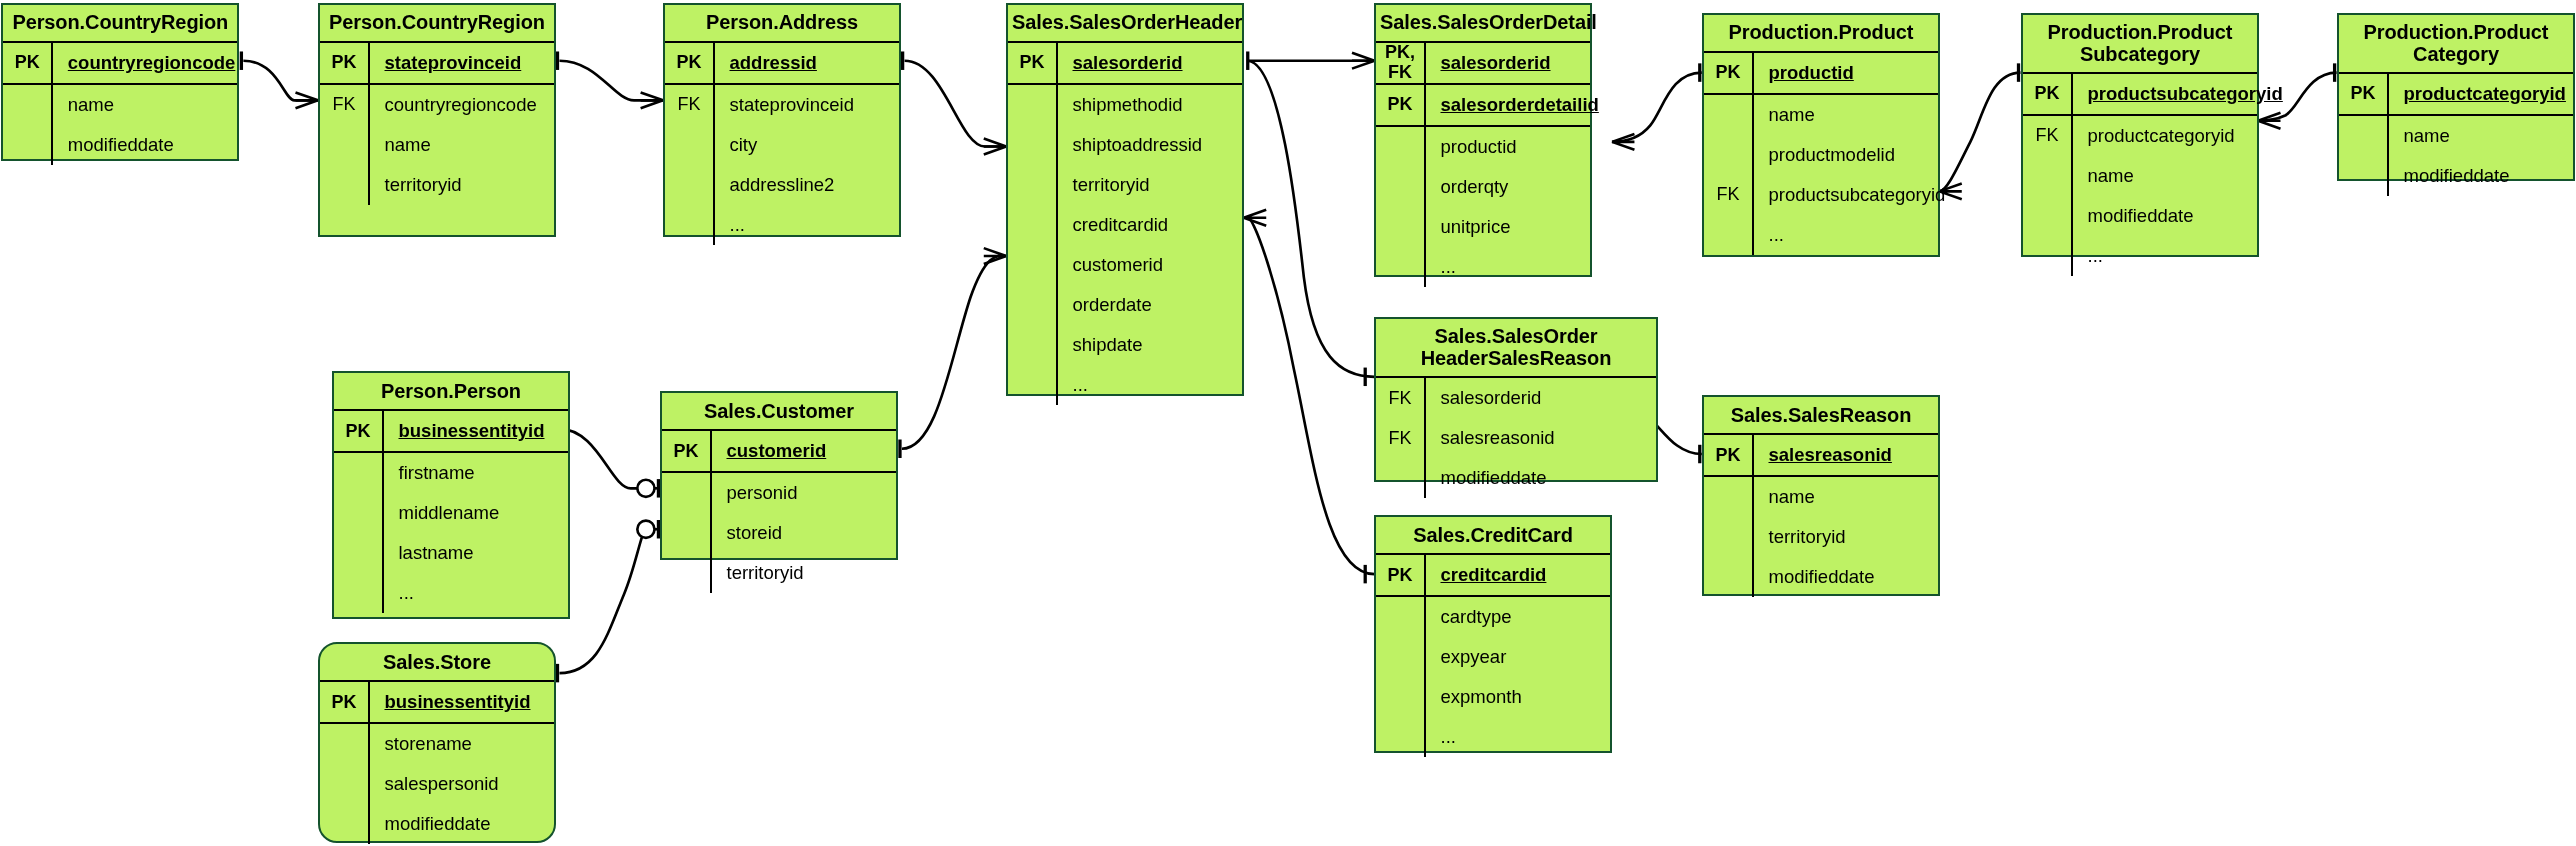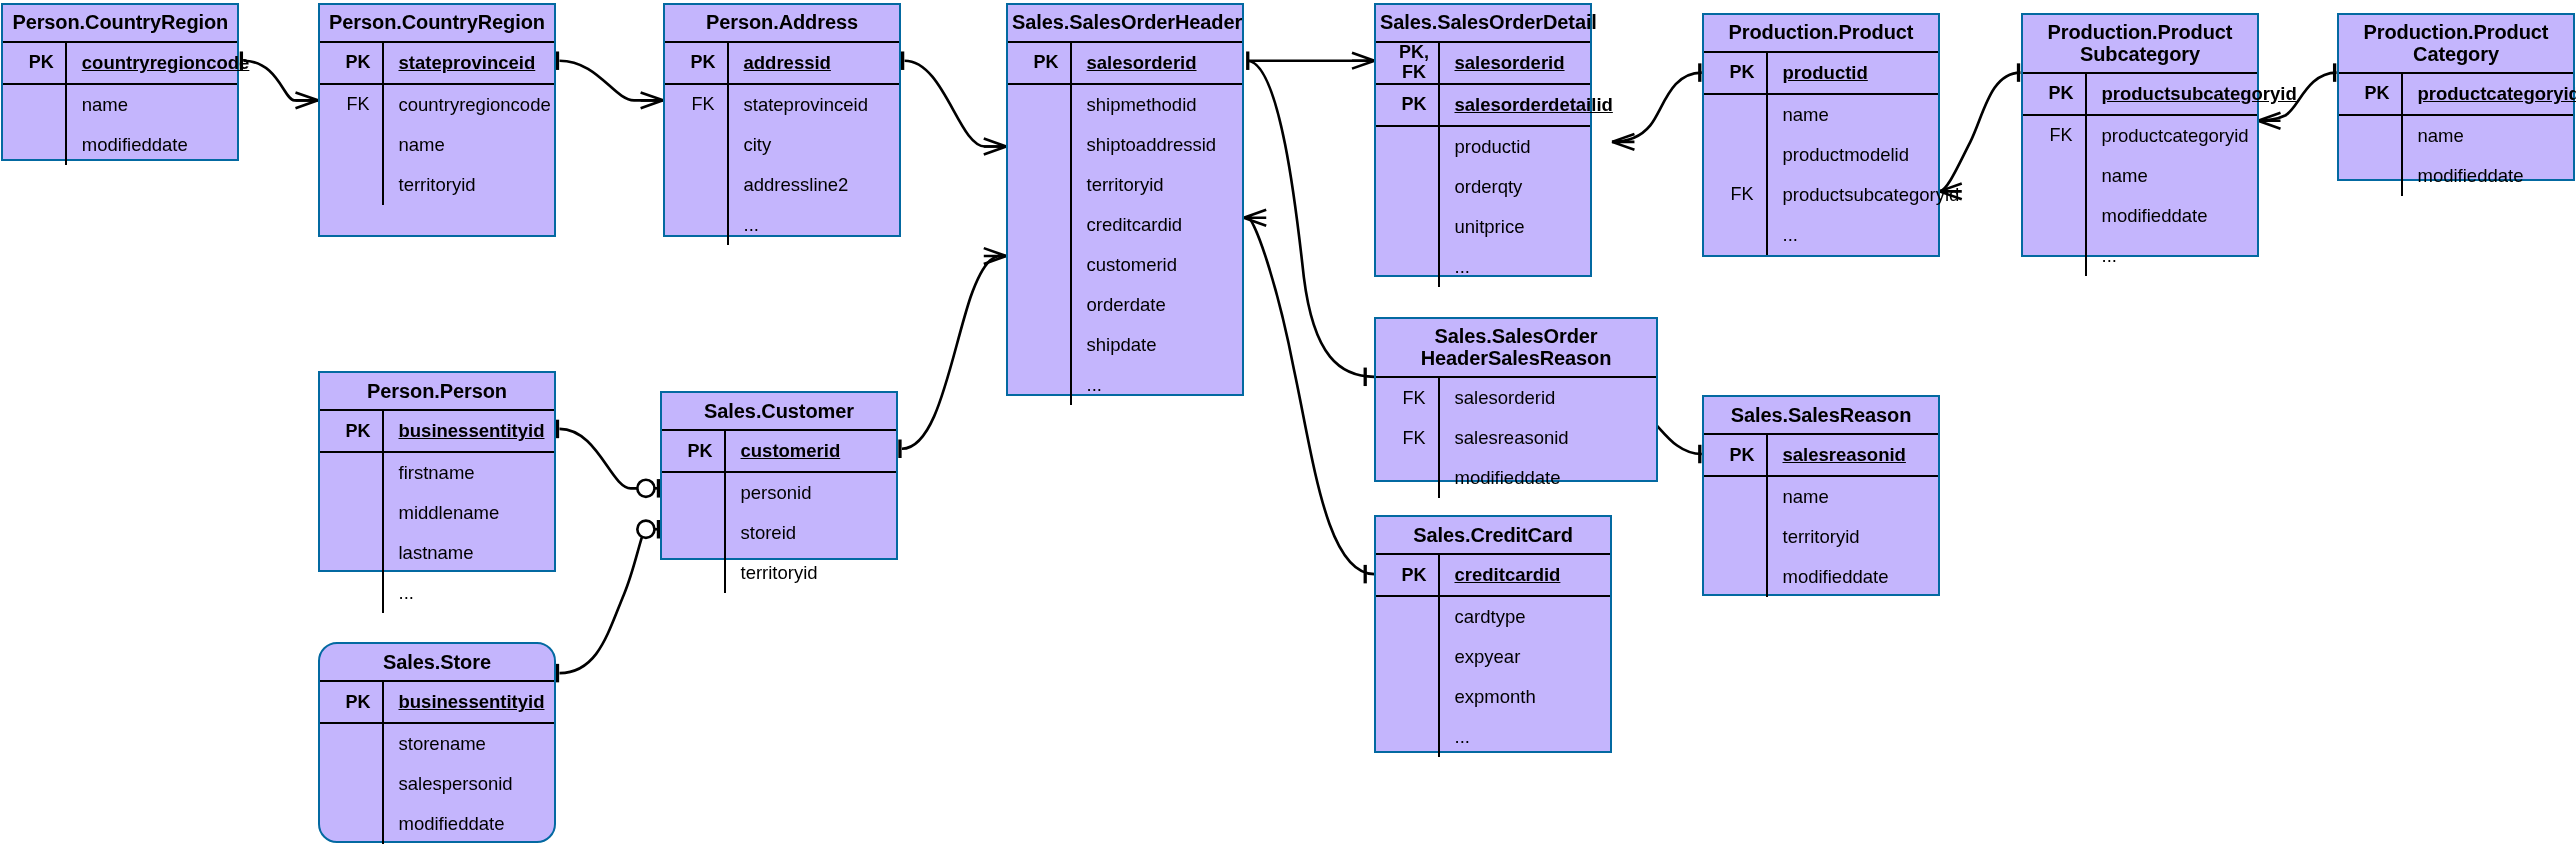--- a/index.html
+++ b/index.html
@@ -1,27 +1,27 @@
 <!DOCTYPE html>
 <html style="font-size:10.6px"><head>
 <meta charset="utf-8">
 <style>
   html,body{margin:0;padding:0;background:#ffffff;}
   body{font-family:"Liberation Sans", sans-serif;}
   #canvas{position:relative;width:2576px;height:846px;background:#ffffff;overflow:hidden;}
   #links{position:absolute;left:0;top:0;width:2576px;height:846px;pointer-events:none;}
 
-  .entity{position:absolute;border:2px solid #0369a1;background:#c4b5fd;box-sizing:border-box;}
+  .entity{position:absolute;border:2px solid #14532d;background:#bef264;box-sizing:border-box;}
   .ent-title{
     text-align:center;font-weight:bold;font-size:20px;line-height:1.12;
     padding:6.6px 4px 7.3px 4px;border-bottom:2px solid #000;color:#000;
     letter-spacing:-0.1px;
   }
   .ent-title.two-line{padding:6px 4px 6.6px 4px;}
-  .grp{border-bottom:2px solid #000;padding-left:14px;}
+  .grp{border-bottom:2px solid #000;}
   .grp.last{border-bottom:none;}
   .attr{display:flex;align-items:center;min-height:40px;box-sizing:border-box;}
   .key{
     width:50px;min-width:50px;border-right:2px solid #000;align-self:stretch;
     display:flex;align-items:center;justify-content:center;text-align:center;
     font-weight:bold;font-size:18px;line-height:1.08;color:#000;box-sizing:border-box;
   }
   .key.fk{font-weight:normal;}
   .key.empty{font-weight:normal;}
   .aname{padding-left:14.5px;font-size:18.5px;color:#000;white-space:nowrap;}
@@ -331,21 +331,21 @@
           <div class="attr">
             <div class="key empty"></div>
             <div class="aname">name</div>
           </div>
           <div class="attr">
             <div class="key empty"></div>
             <div class="aname">modifieddate</div>
           </div>
         </div>
       </div>
-      <div class="entity" style="left: 318px; top: 371px; width: 238px; height: 201px;">
+      <div class="entity" style="left: 332px; top: 371px; width: 238px; height: 248px;">
         <div class="ent-title">Person.Person</div>
         <div class="grp">
           <div class="attr">
             <div class="key">PK</div>
             <div class="aname pk">businessentityid</div>
           </div>
         </div>
         <div class="grp last">
           <div class="attr">
             <div class="key empty"></div>

